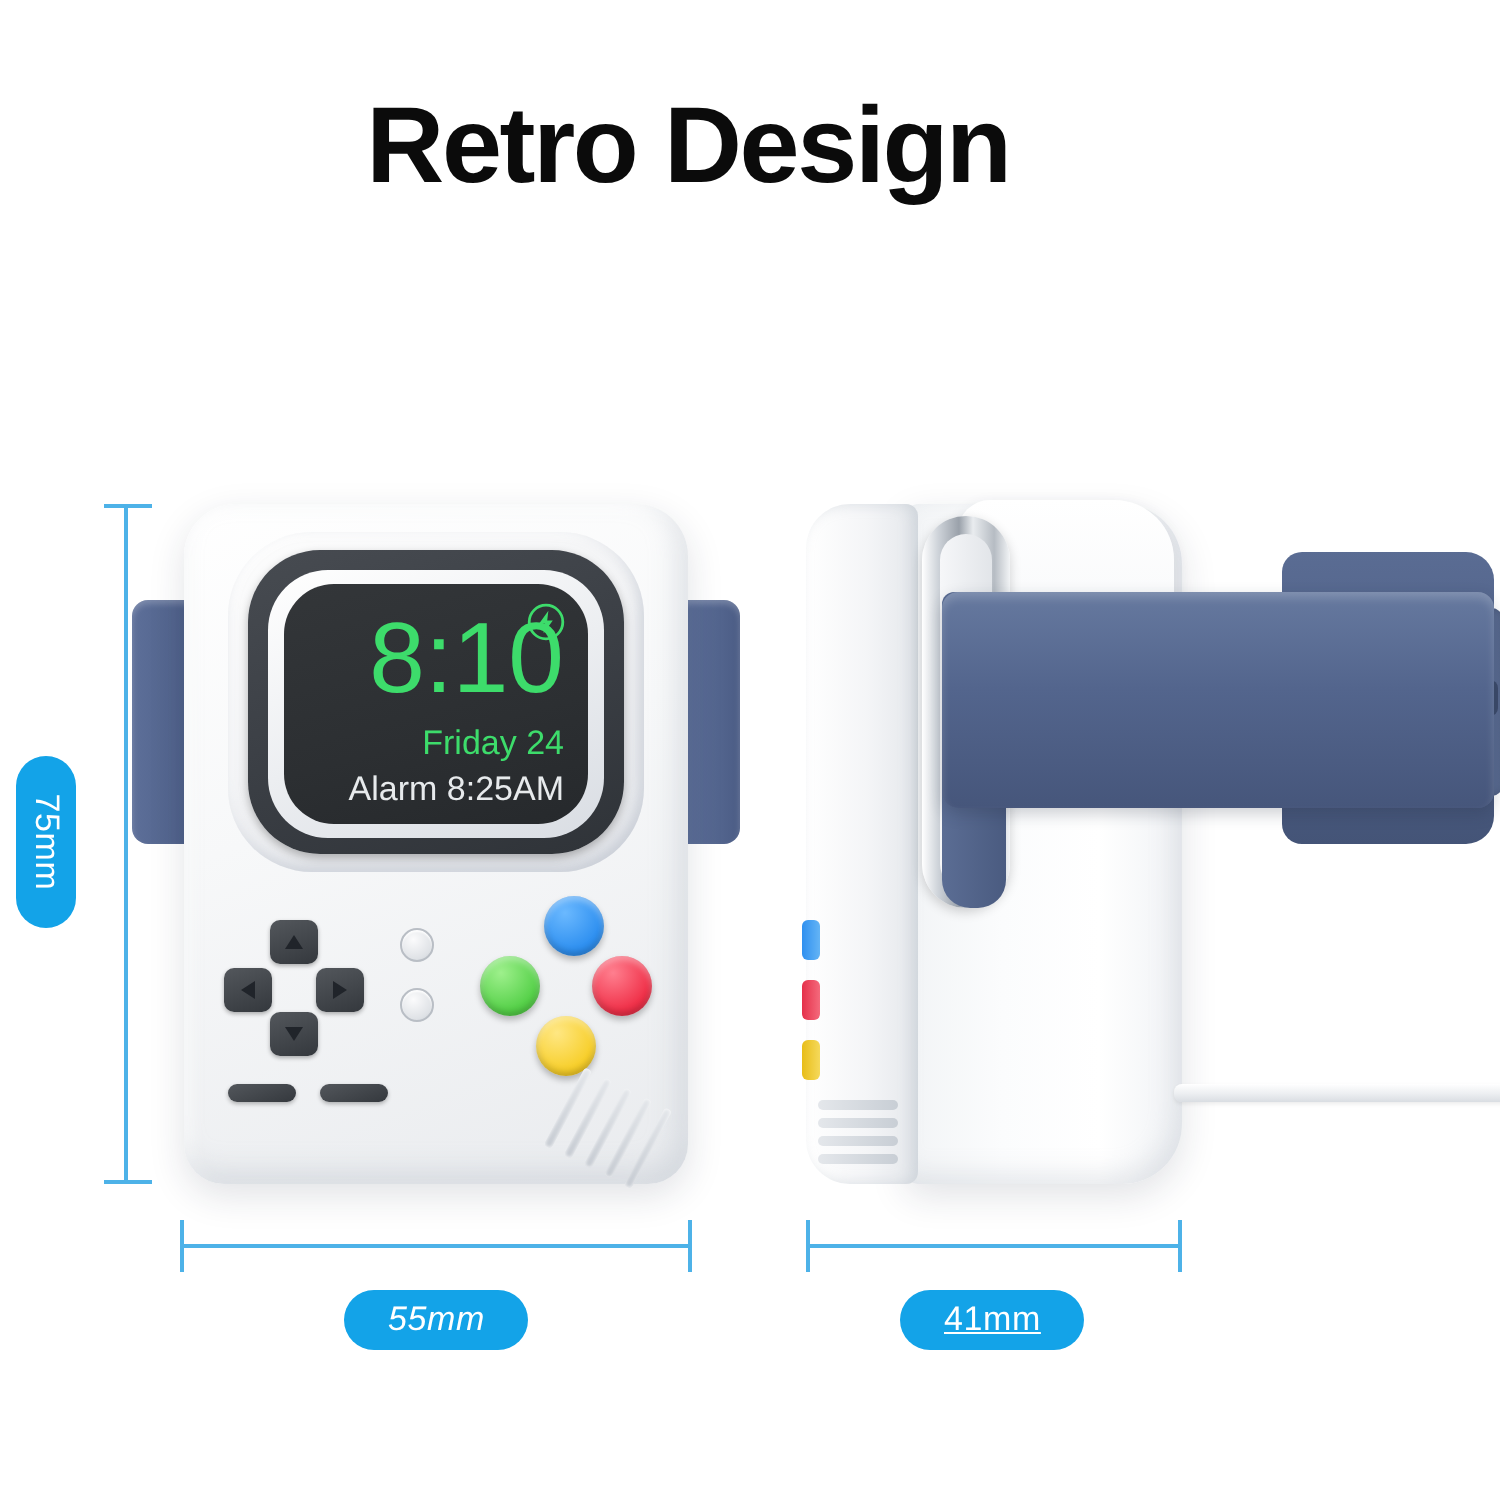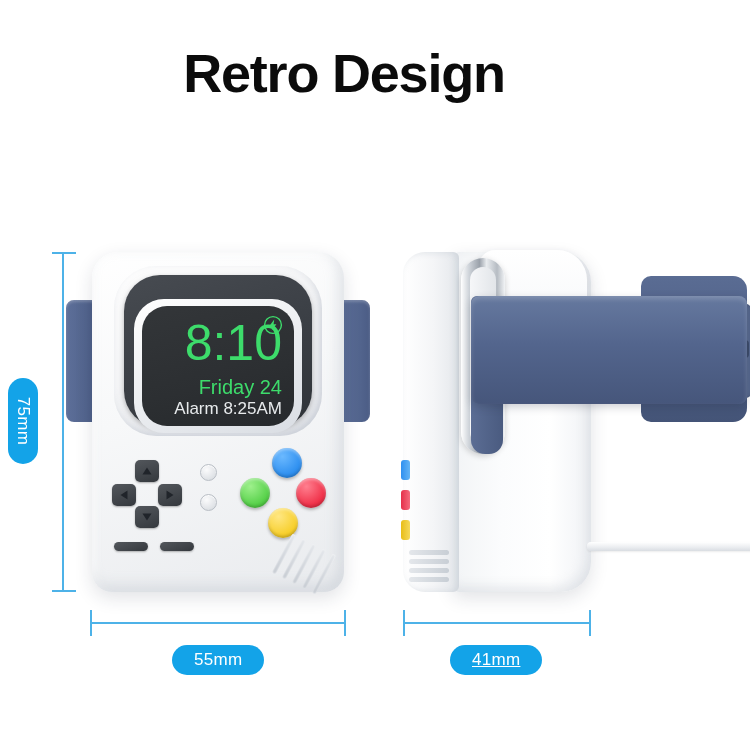--- a/index.html
+++ b/index.html
@@ -126,21 +126,21 @@
     top: 9px;
     width: 188px;
     height: 152px;
     background: linear-gradient(160deg, #474b51 0%, #3a3e44 55%, #2f3338 100%);
     border-radius: 36px;
     box-shadow: 0 2px 5px rgba(0,0,0,0.28);
   }
   .watch-ring {
     position: absolute;
     left: 10px;
-    top: 24px;
+    top: 10px;
     width: 168px;
     height: 134px;
     background: linear-gradient(155deg, #ffffff, #d9dde3);
     border-radius: 30px;
   }
   .watch-screen {
     position: absolute;
     left: 8px;
     top: 7px;
     width: 152px;
@@ -159,21 +159,21 @@
     font-size: 50px;
     font-weight: 400;
     letter-spacing: 0px;
     line-height: 1;
   }
   .screen-date {
     position: absolute;
     right: 12px;
     top: 70px;
     color: #3ddc6b;
-    font-size: 20px;
+    font-size: 17px;
     font-weight: 400;
   }
   .screen-alarm {
     position: absolute;
     right: 12px;
     top: 93px;
     color: #e7eaec;
     font-size: 17px;
     font-weight: 400;
   }
@@ -531,21 +531,21 @@
   <div class="metal-loop">
     <div class="metal-loop-inner"></div>
   </div>
   <div class="band-vert"></div>
   <div class="band-wrap"></div>
 </div>
 
 <div class="dim-cap-v" style="left:90px; top:610px; height:26px;"></div>
 <div class="dim-line-h" style="left:90px; top:622px; width:256px;"></div>
 <div class="dim-cap-v" style="left:344px; top:610px; height:26px;"></div>
-<div class="dim-badge dim-badge-h" style="left:172px; top:645px;">
+<div class="dim-badge dim-badge-h" style="left:172px; top:645px;font-style:italic;">
   <span>55mm</span>
 </div>
 
 <div class="dim-cap-v" style="left:403px; top:610px; height:26px;"></div>
 <div class="dim-line-h" style="left:403px; top:622px; width:188px;"></div>
 <div class="dim-cap-v" style="left:589px; top:610px; height:26px;"></div>
 <div class="dim-badge dim-badge-h" style="left:450px; top:645px;text-decoration:underline;">
   <span>41mm</span>
 </div>
 

